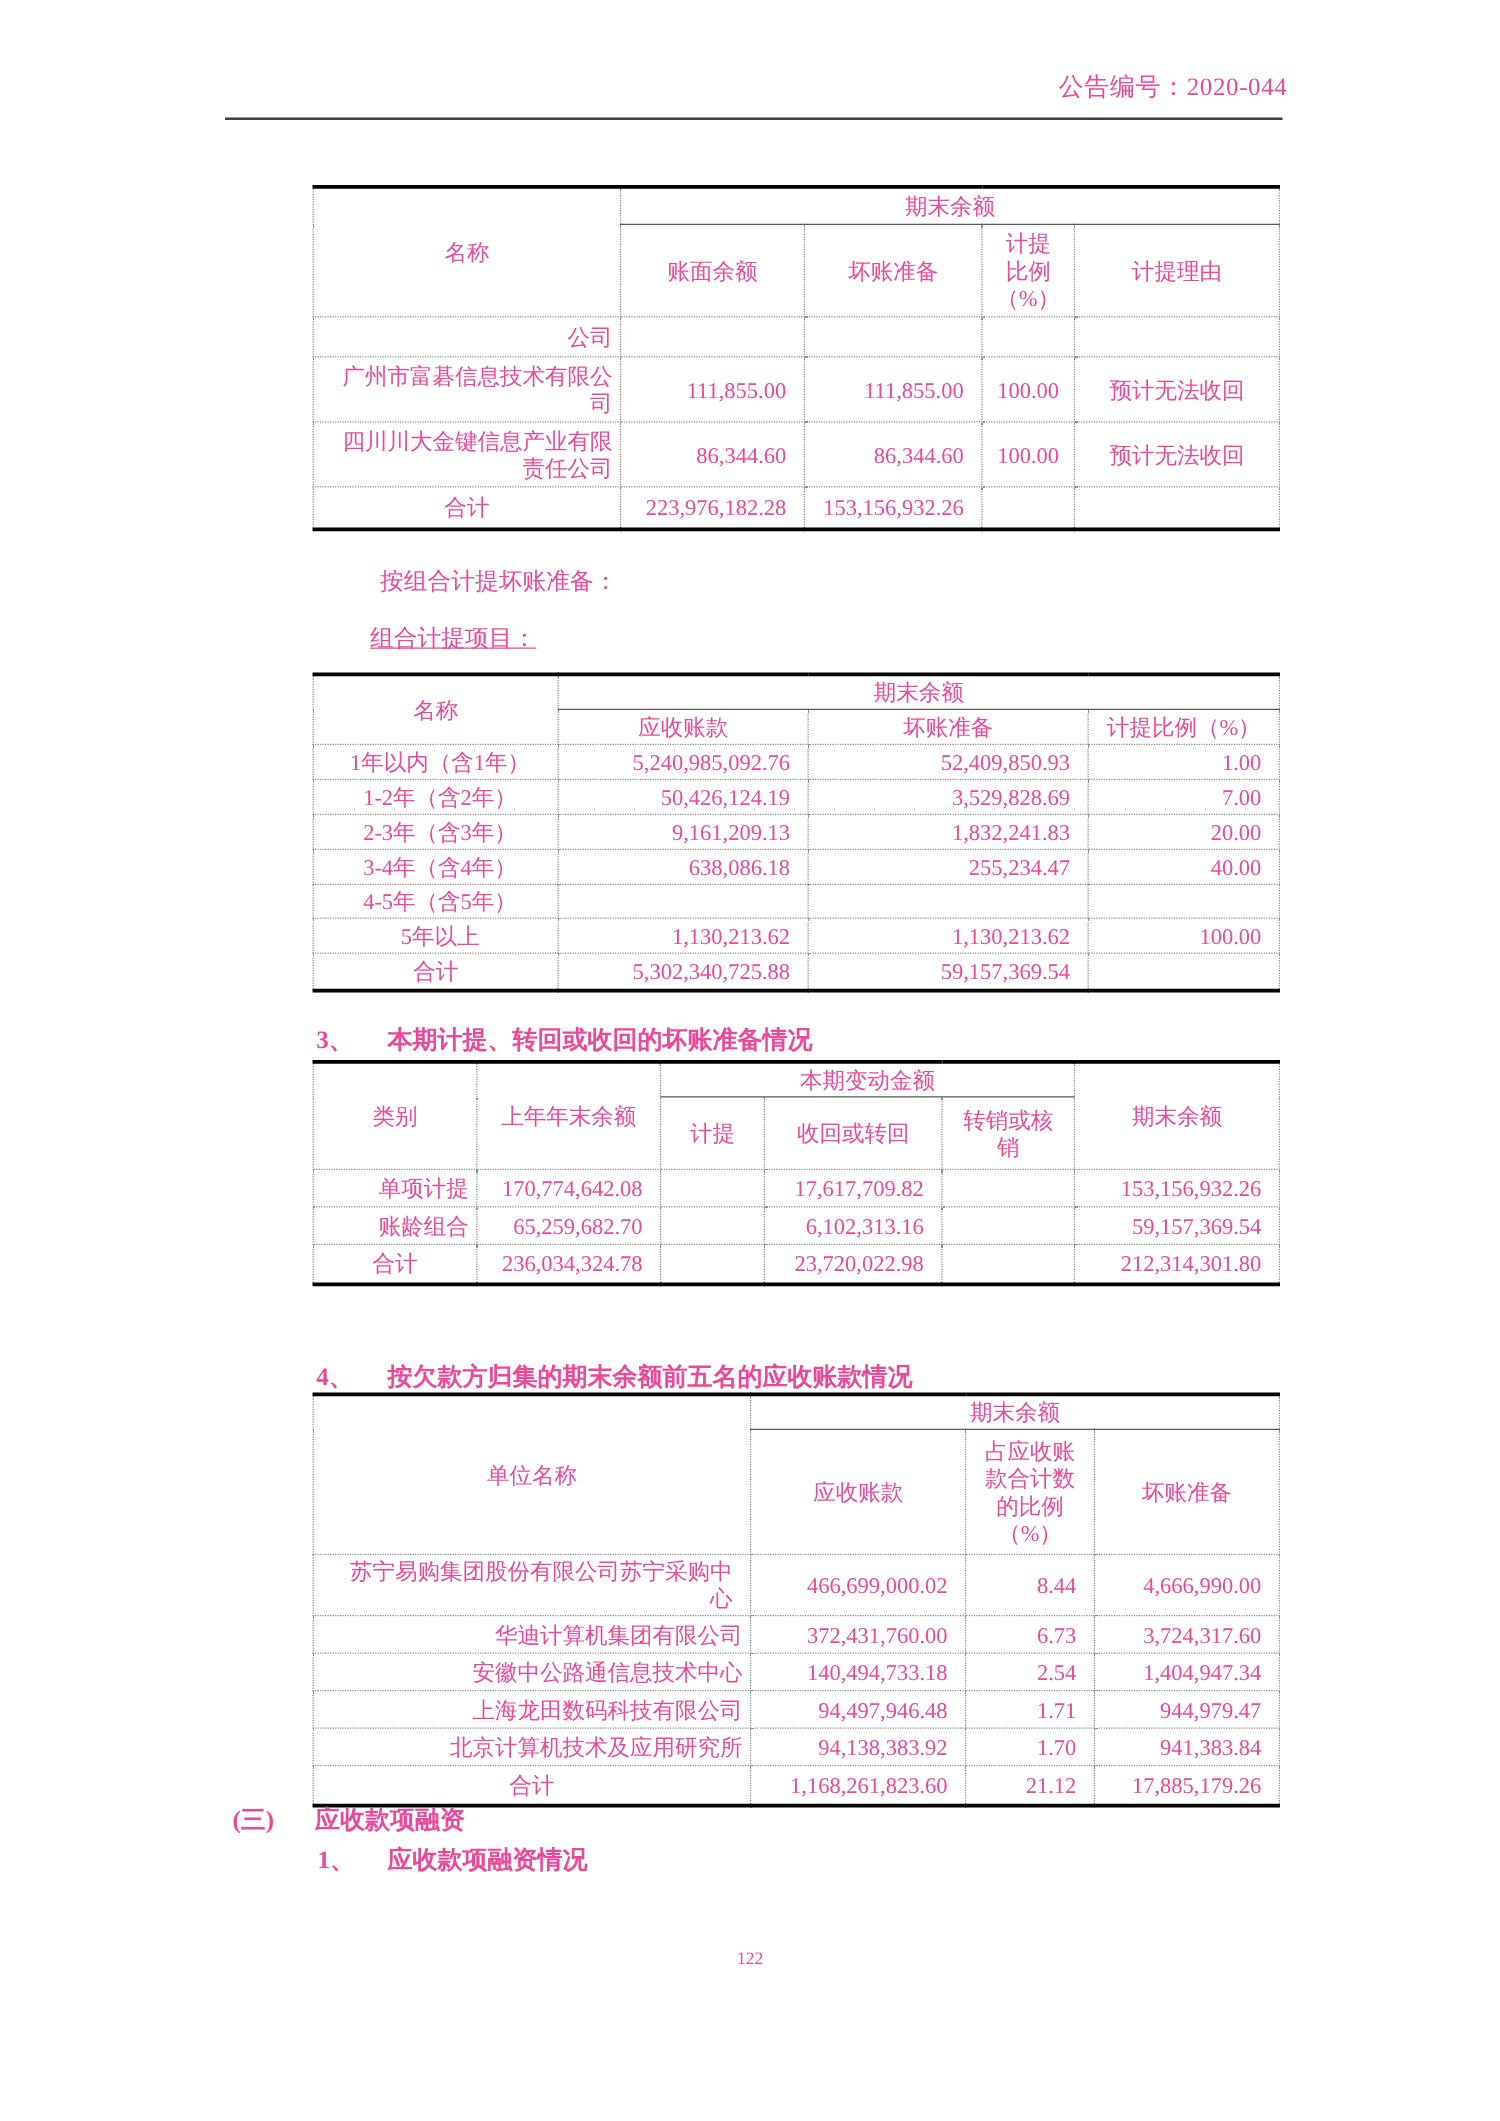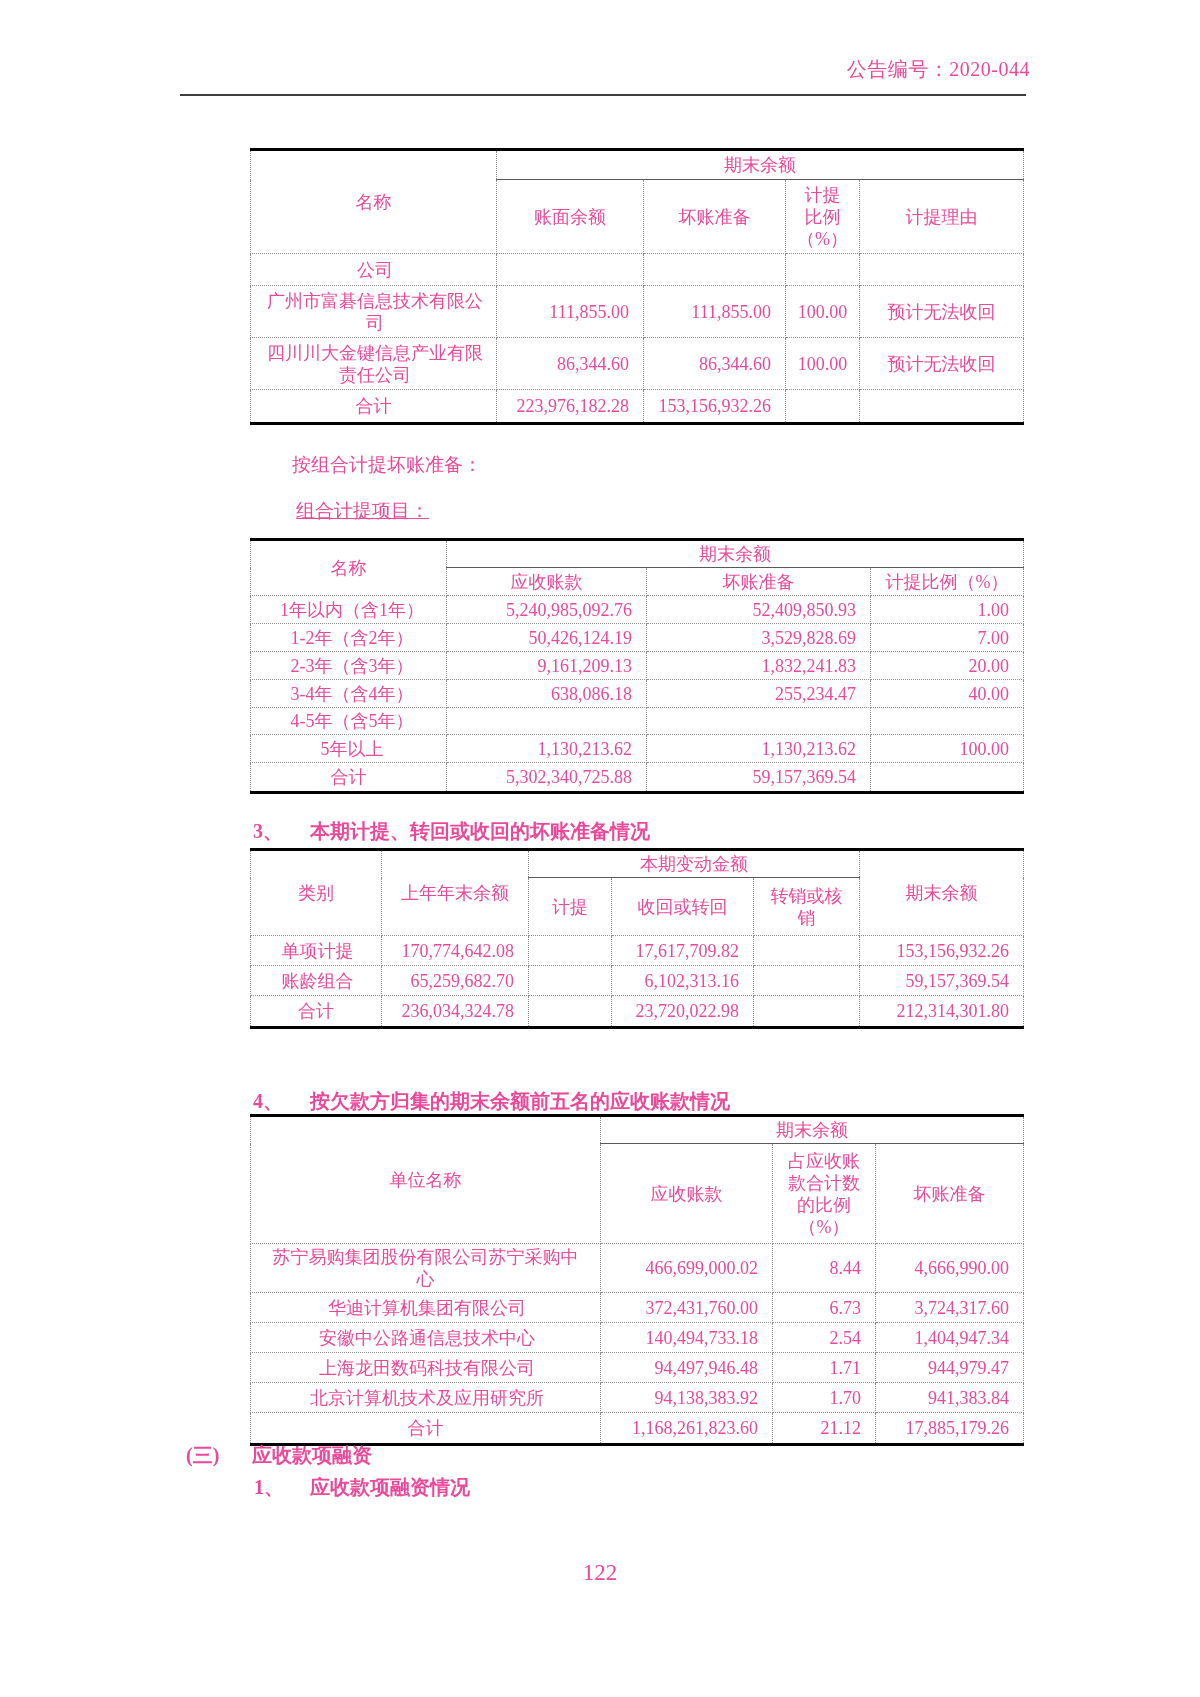--- a/index.html
+++ b/index.html
@@ -12,48 +12,48 @@
             font-size:20px; letter-spacing:0.5px; }
   .rule   { position:absolute; top:94px; left:180px; width:846px; height:2px; background:#3d3d3d; }
 
   table { position:absolute; border-collapse:collapse; table-layout:fixed;
           border-top:3px solid #000; border-bottom:3px solid #000; }
   td { border:1px dotted #8f8f8f; font-size:18px; line-height:22px;
        padding:2px 6px; vertical-align:middle; overflow:hidden; }
   .hd  { text-align:center; }
   .gb  { text-align:center; border-bottom:1px solid #5a5a5a; }
   .c   { text-align:center; }
-  .l   { text-align:center; padding-left:9px; }
+  .l   { text-align:right; padding-left:9px; }
   .ln  { text-align:center; padding-left:13px; }
   .r   { text-align:right; padding-right:14px; }
   .pre { white-space:pre-line; }
   .tight { padding-left:14px; padding-right:14px; }
 
   .rh24{height:24px}.rh26{height:26px}.rh28{height:28px}.rh30{height:30px}
   .rh32{height:32px}.rh34{height:34px}.rh48{height:48px}.rh52{height:52px}
   .rh58{height:58px}.rh74{height:74px}.rh100{height:100px}
 
   .para { position:absolute; font-size:19px; }
   .heading { position:absolute; display:flex; font-size:20px; font-weight:bold; }
   .hnum { width:57px; flex:none; }
   #h5a .hnum { width:66px; }
   #h5b .hnum { width:56px; }
 
   #t1 { left:250px; top:148px;  width:773px; }
-  #p1 { left:292px; top:452px; }
+  #p1 { left:304px; top:452px; }
   #p2 { left:296px; top:498px;text-decoration:underline; }
   #t2 { left:250px; top:538px;  width:773px; }
   #h3 { left:253px; top:818px; }
   #t3 { left:250px; top:848px;  width:773px; }
   #h4 { left:253px; top:1088px; }
   #t4 { left:250px; top:1114px; width:773px; }
   #h5a{ left:186px; top:1442px; }
   #h5b{ left:254px; top:1474px; }
   #t5 { left:250px; top:1502px; width:773px; }
-  .pageno { position:absolute; left:0; top:1560px; width:1200px; text-align:center; font-size:23px; }
+  .pageno { position:absolute; left:0; top:1560px; width:1200px; text-align:center; font-size:14px; }
 </style>
 </head>
 <body>
 
 <div class="page">
 
   <div class="docnum">公告编号：2020-044</div>
   <div class="rule"></div>
 
   <table id="t1">

